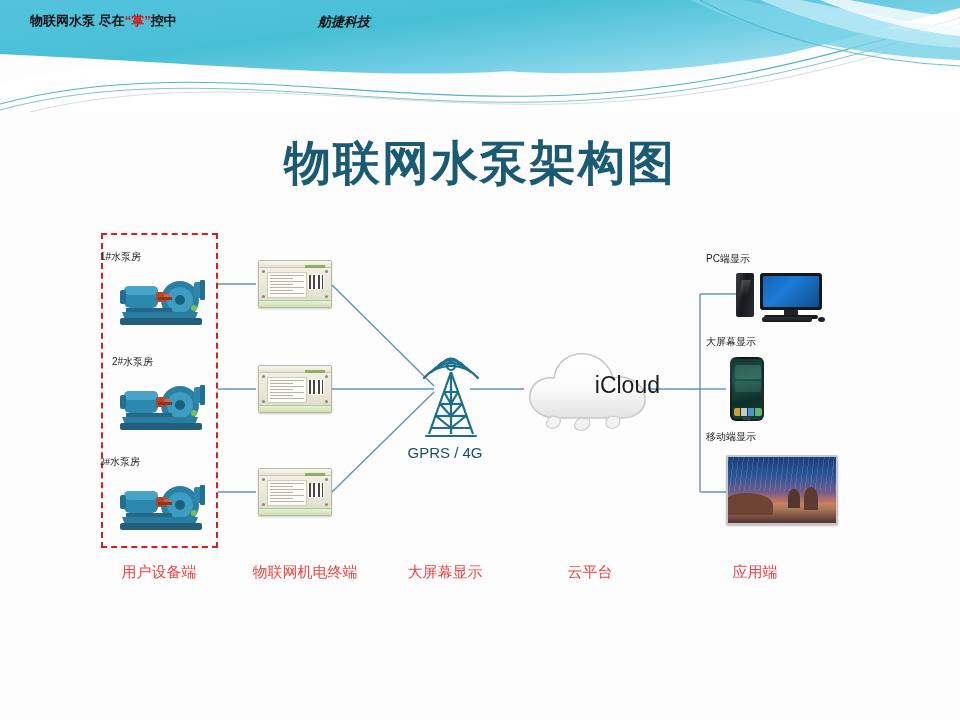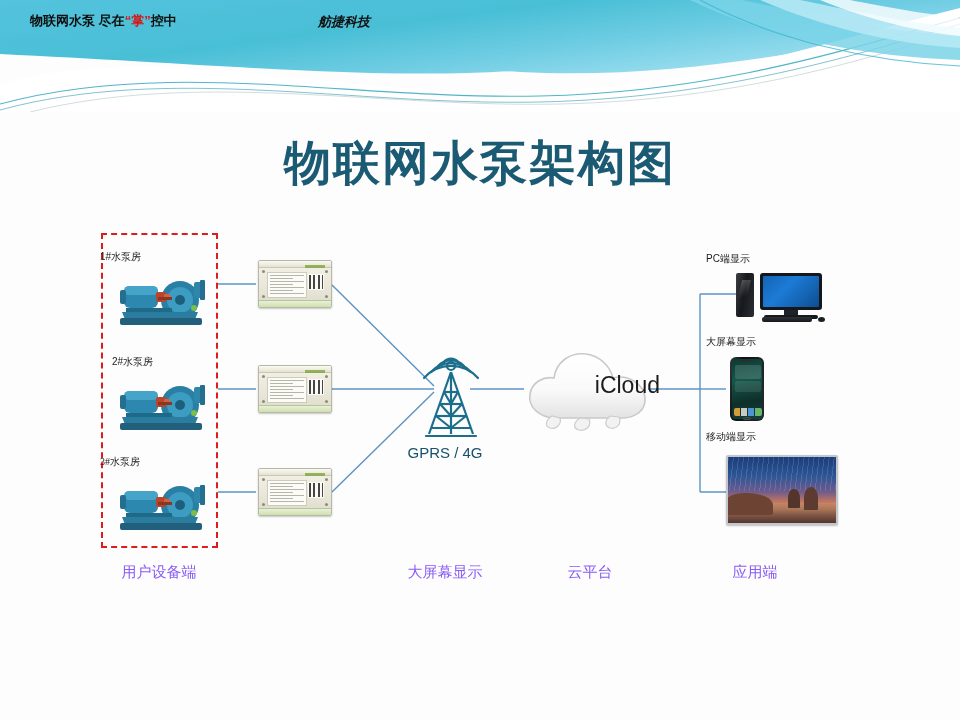--- a/index.html
+++ b/index.html
@@ -236,21 +236,21 @@
     background:#54352c; border-radius:46% 46% 6% 6%;
   }
   .bigscreen .pic .rockR {
     position:absolute; left:70%; bottom:20%; width:13%; height:34%;
     background:#5e3b30; border-radius:48% 48% 6% 6%;
   }
 
   
   .col-label {
     position:absolute;
-    font-size:15px; color:#8b5cf6;
+    font-size:15px; color:#ef4444;
     text-align:center; white-space:nowrap;
     top:563px;
   }
 
   
   #cloud-text {
     position:absolute; left:520px; top:372px;
     width:140px; text-align:right;
     font-size:23px; color:#1c1c1c;
   }
@@ -553,17 +553,18 @@
           <div class="sea"></div>
           <div class="rockL"></div>
           <div class="rockM"></div>
           <div class="rockR"></div>
         </div>
       </div>
     </div>
   </div>
 
   <div class="col-label" style="left:99px;  width:120px;">用户设备端</div>
+  <div class="col-label" style="left:225px; width:160px;">物联网机电终端</div>
   <div class="col-label" style="left:375px; width:140px;">大屏幕显示</div>
   <div class="col-label" style="left:520px; width:140px;">云平台</div>
   <div class="col-label" style="left:685px; width:140px;">应用端</div>
 
 </div>
 
 </body></html>

